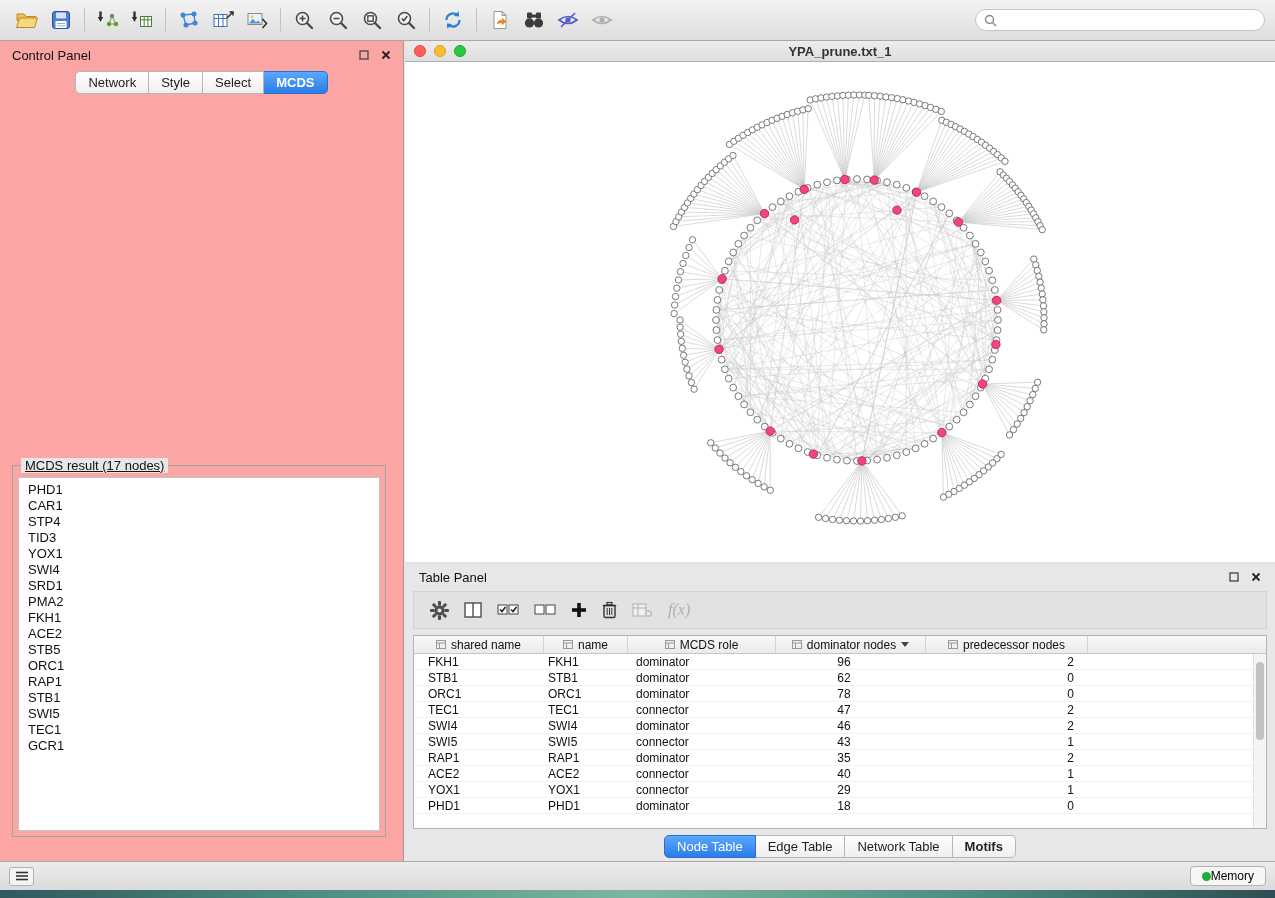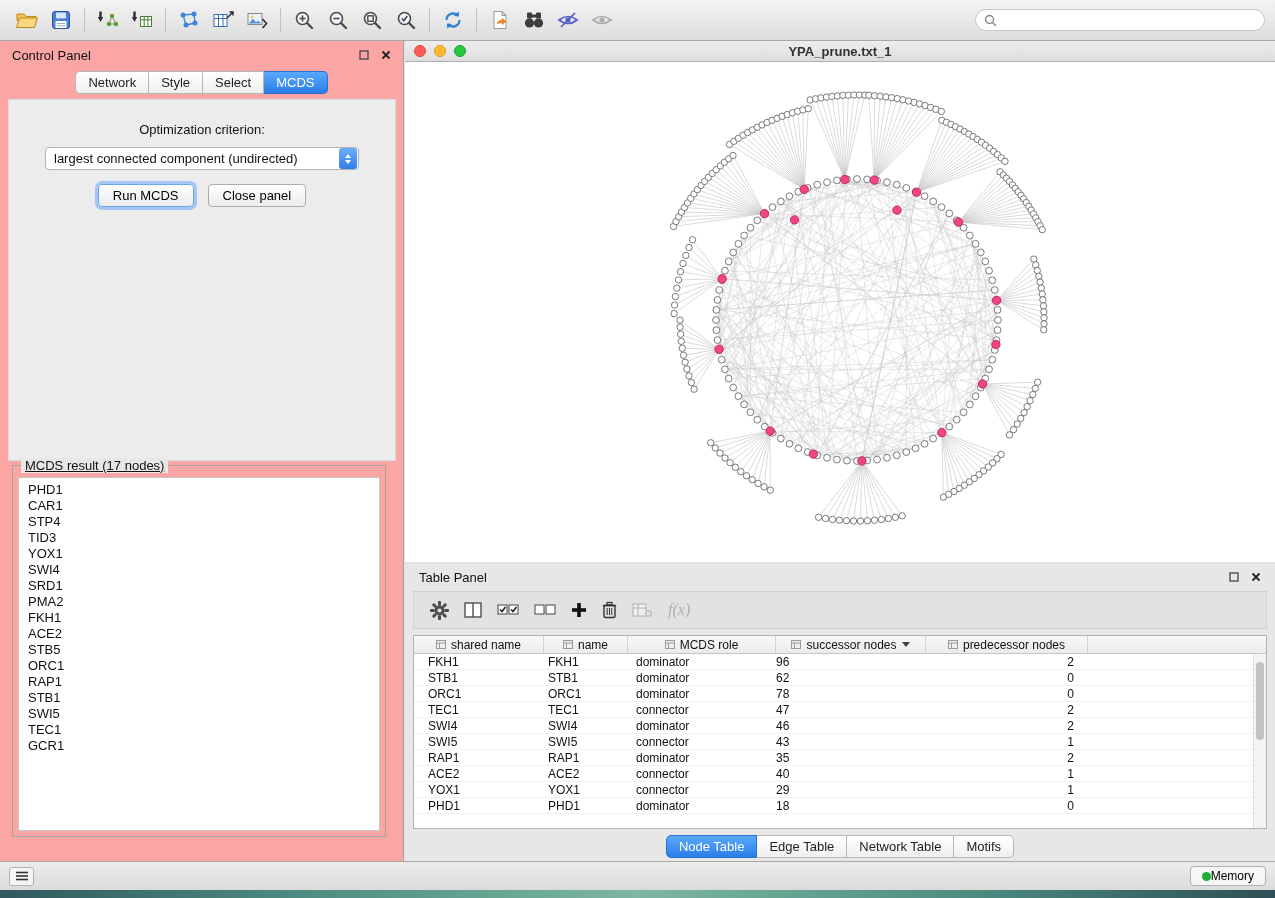--- a/index.html
+++ b/index.html
@@ -23,21 +23,21 @@
   .control-panel { position:absolute; left:0; top:41px; width:404px; height:820px;
                    background:#fca5a5; border-right:1px solid #9f9f9f; }
   .panel-header { height:28px; display:flex; align-items:center; padding:0 12px; }
   .win-icons { margin-left:auto; display:flex; gap:12px; align-items:center; }
   .win-icons svg { display:block; }
   .tabs-row { display:flex; justify-content:center; margin-top:2px; }
   .seg { display:flex; }
   .seg .tab { padding:3px 12px; font-size:13px; background:linear-gradient(#ffffff,#efefef);
               border:1px solid #b7b7b7; border-left:none; color:#222; cursor:default; }
   .seg .tab:first-child { border-left:1px solid #b7b7b7; border-radius:5px 0 0 5px; }
-  .seg .tab:last-child { border-radius:0 5px 5px 0; }
+  .seg .tab:last-child { border-radius:0 5px 5px 0;font-weight:bold; }
   .seg .tab.active { background:linear-gradient(#5aa9fd,#2a7de8); color:#fff; border-color:#2a6fd0; }
   .cp-content { position:absolute; left:8px; top:58px; width:388px; height:362px;
                 background:#ececec; border:1px solid #dcdcdc; }
   .opt-label { text-align:center; margin-top:22px; }
   .dropdown { margin:10px auto 0; width:314px; height:23px; background:#fff;
               border:1px solid #b2b2b2; border-radius:4px; display:flex; align-items:center; }
   .dd-text { flex:1; padding-left:8px; white-space:nowrap; overflow:hidden; }
   .dd-btn { width:18px; height:21px; margin-right:1px; border-radius:3px;
             background:linear-gradient(#6cb0fc,#2f7be8); display:flex; flex-direction:column;
             align-items:center; justify-content:center; gap:2px; }
@@ -84,21 +84,21 @@
   .th { display:flex; align-items:center; justify-content:center; gap:5px; font-size:12px;
         border-right:1px solid #d3d3d3; }
   .c0{width:130px;} .c1{width:84px;} .c2{width:148px;} .c3{width:150px;} .c4{width:162px;}
   .cf{flex:1; border-right:none;}
   .sort-caret { width:0;height:0;border-left:4px solid transparent;border-right:4px solid transparent;border-top:5px solid #444; }
   .tbody .trow { display:flex; height:16px; align-items:center; border-bottom:1px solid #f2f2f2; }
   .tcell { font-size:12px; overflow:hidden; white-space:nowrap; }
   .tcell.c0 { padding-left:14px; }
   .tcell.c1 { padding-left:4px; }
   .tcell.c2 { padding-left:8px; }
-  .tcell.c3 { text-align:left; padding-right:14px; }
+  .tcell.c3 { text-align:center; padding-right:14px; }
   .tcell.c4 { text-align:right; padding-right:14px; }
   .vscroll { position:absolute; right:0; top:18px; bottom:0; width:13px; background:#f4f4f4;
              border-left:1px solid #e0e0e0; }
   .vthumb { position:absolute; left:2px; right:2px; top:8px; height:78px; background:#c2c2c2;
             border-radius:5px; }
   .tp-tabs { position:absolute; left:0; right:0; top:270px; display:flex; justify-content:center; }
 
   
   .status-bar { position:absolute; left:0; top:861px; width:100%; height:29px;
                 background:linear-gradient(#ececec,#dbdbdb); border-top:1px solid #a9a9a9;
@@ -275,34 +275,20 @@
           <path d="M1.5 1.5 L8.5 8.5 M8.5 1.5 L1.5 8.5" stroke="#222" stroke-width="1.8"></path>
         </svg>
     </span>
   </div>
   <div class="tabs-row">
     <div class="seg">
       <span class="tab">Network</span>
       <span class="tab">Style</span>
       <span class="tab">Select</span>
       <span class="tab active">MCDS</span>
-    </div>
-  </div>
-  <div class="cp-content">
-    <div class="opt-label">Optimization criterion:</div>
-    <div class="dropdown">
-      <span class="dd-text">largest connected component (undirected)</span>
-      <span class="dd-btn">
-          <span class="up"></span>
-          <span class="down"></span>
-        </span>
-    </div>
-    <div class="btn-row">
-      <button class="mac-btn focus">Run MCDS</button>
-      <button class="mac-btn">Close panel</button>
     </div>
   </div>
   <div class="result-box">
     <span class="result-legend">MCDS result (17 nodes)</span>
     <div class="result-list">
         <div class="mcds-item">PHD1</div>
         <div class="mcds-item">CAR1</div>
         <div class="mcds-item">STP4</div>
         <div class="mcds-item">TID3</div>
         <div class="mcds-item">YOX1</div>
@@ -1173,21 +1159,21 @@
             <line x1="3.5" y1="3" x2="3.5" y2="8.5" stroke="#9a9a9a"></line>
           </svg>
         <span>MCDS role</span>
       </div>
       <div class="th c3">
         <svg width="10" height="9">
             <rect x="0.5" y="0.5" width="9" height="8" fill="#efefef" stroke="#9a9a9a"></rect>
             <line x1="0.5" y1="3" x2="9.5" y2="3" stroke="#9a9a9a"></line>
             <line x1="3.5" y1="3" x2="3.5" y2="8.5" stroke="#9a9a9a"></line>
           </svg>
-        <span>successor nodes</span>
+        <span>dominator nodes</span>
         <span class="sort-caret"></span>
       </div>
       <div class="th c4">
         <svg width="10" height="9">
             <rect x="0.5" y="0.5" width="9" height="8" fill="#efefef" stroke="#9a9a9a"></rect>
             <line x1="0.5" y1="3" x2="9.5" y2="3" stroke="#9a9a9a"></line>
             <line x1="3.5" y1="3" x2="3.5" y2="8.5" stroke="#9a9a9a"></line>
           </svg>
         <span>predecessor nodes</span>
       </div>

